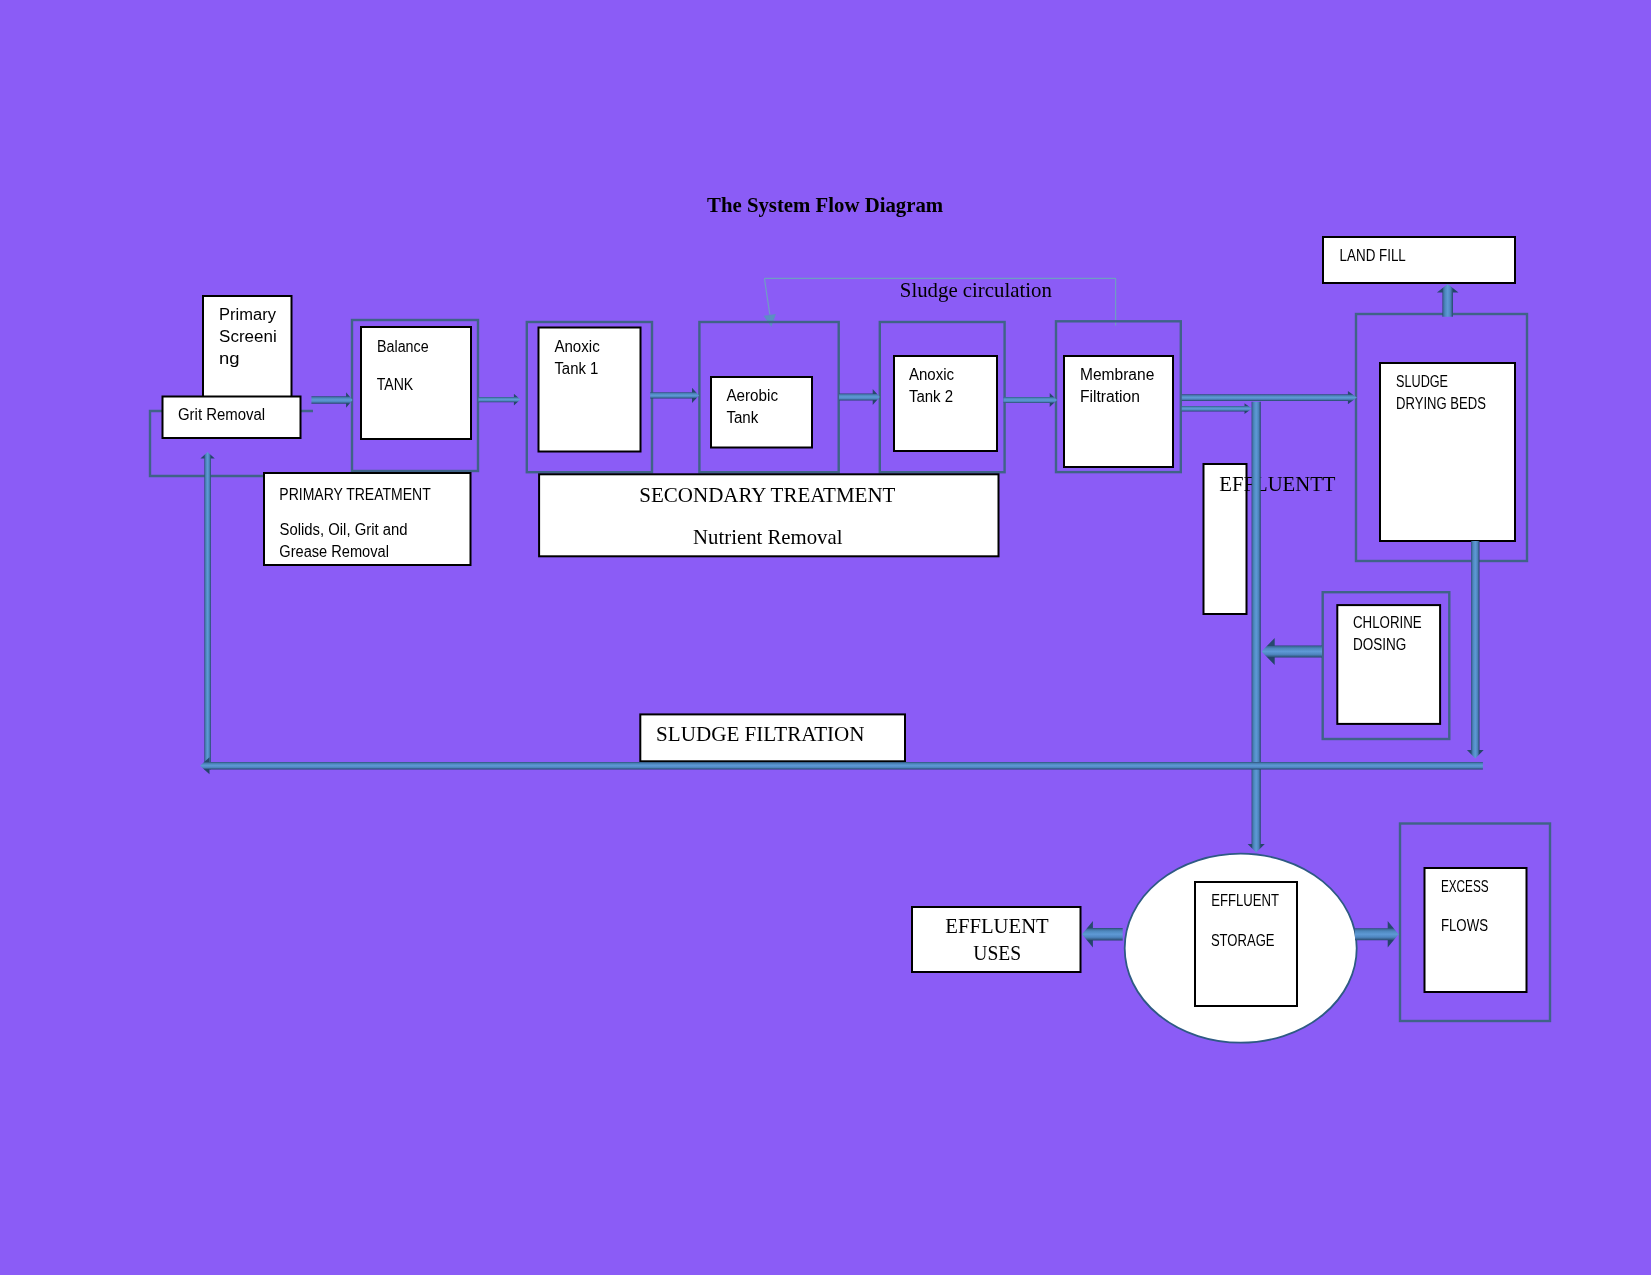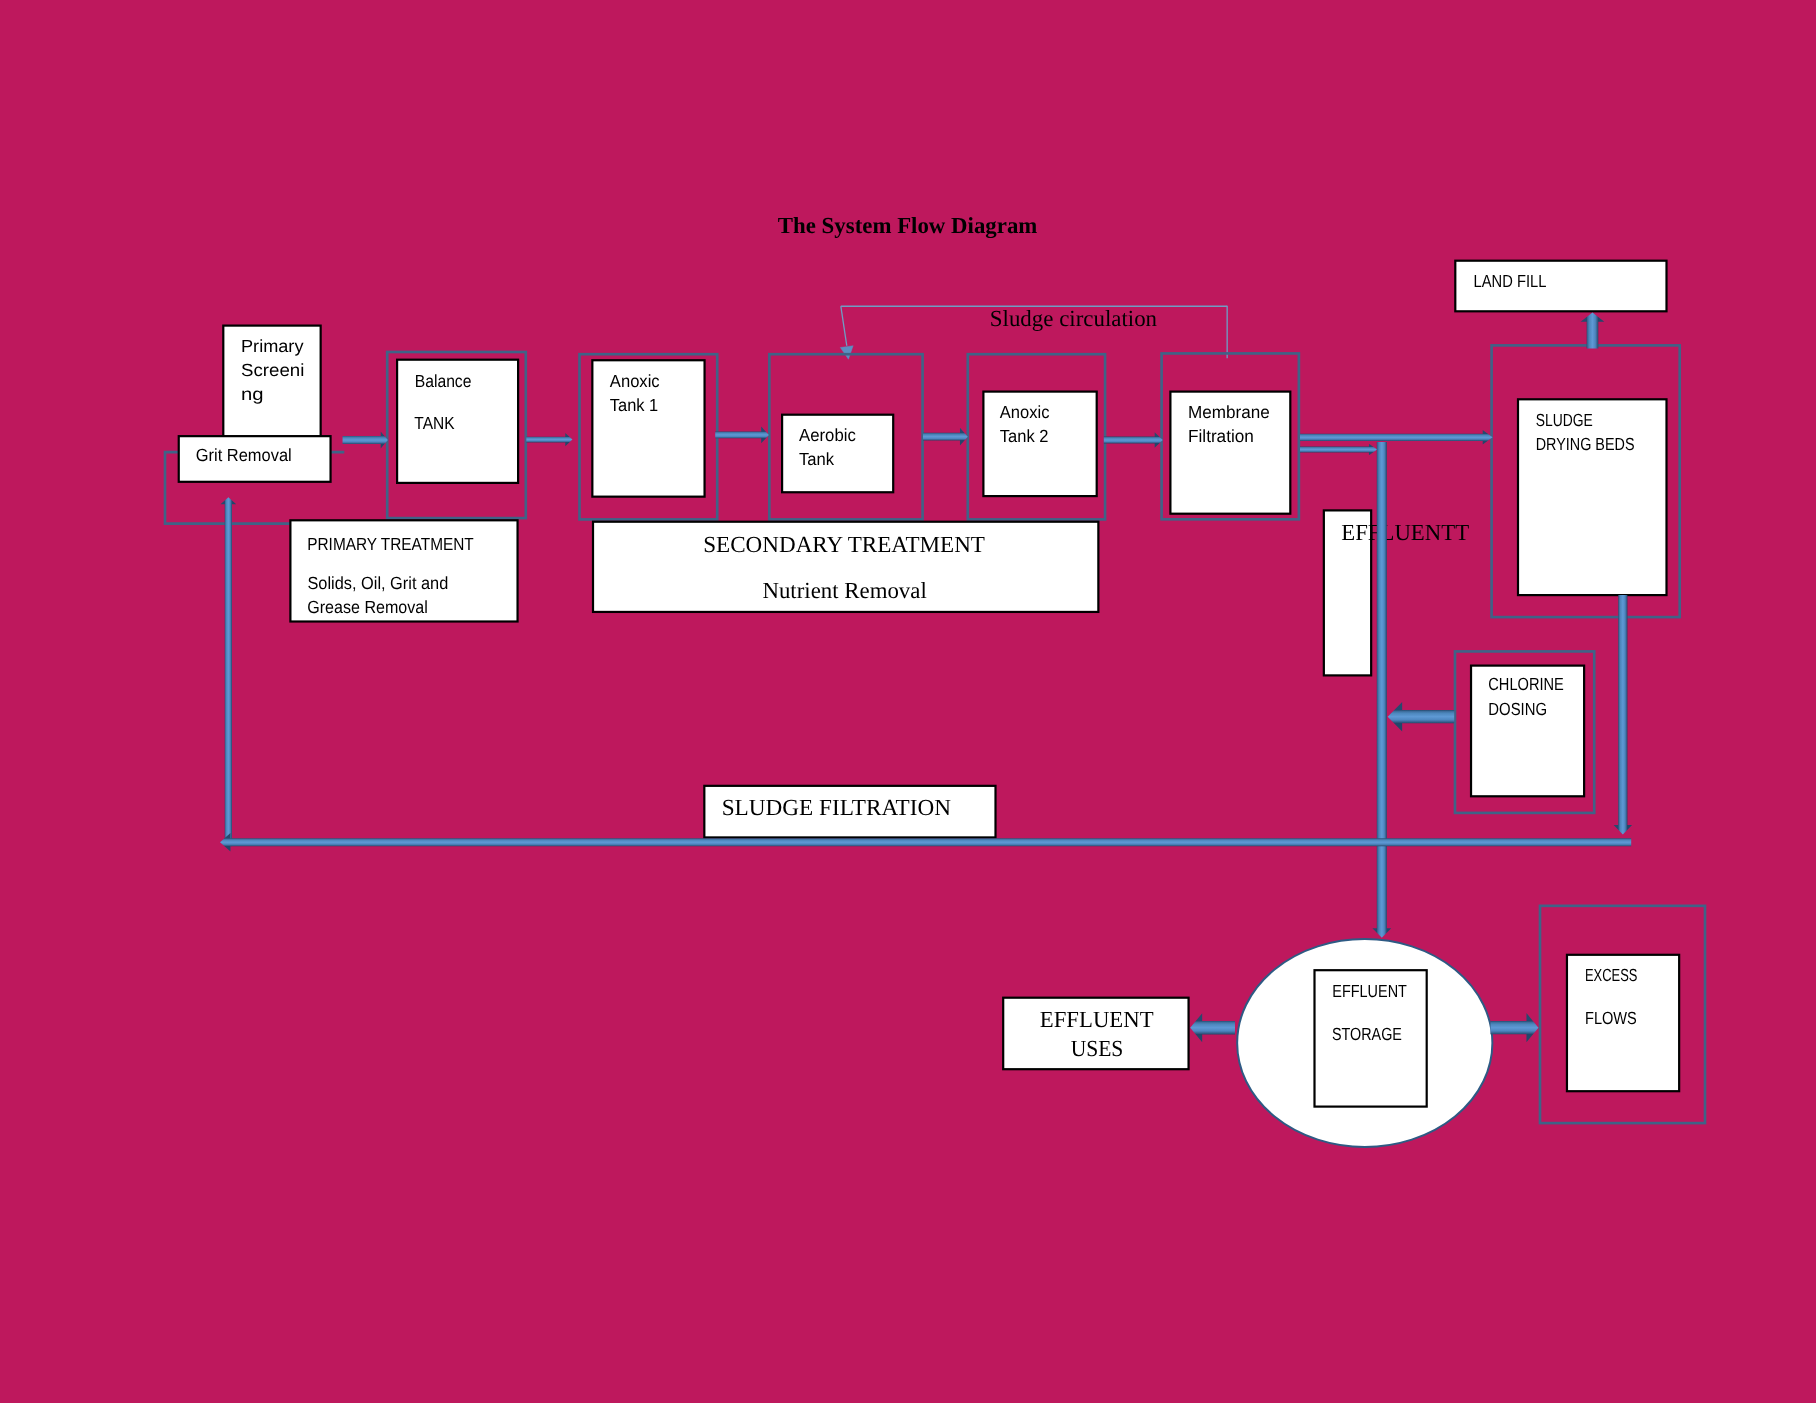--- a/index.html
+++ b/index.html
@@ -1,18 +1,18 @@
 <!DOCTYPE html>
 <html><head>
 <meta charset="utf-8">
 <title>The System Flow Diagram</title>
 <style>
   html,body{margin:0;padding:0;background:#ffffff;}
   body{width:1651px;height:1275px;overflow:hidden;font-family:"Liberation Sans",sans-serif;}
-  #stage{-webkit-font-smoothing:antialiased;position:relative;width:1651px;height:1275px;background:#be185d;}
+  #stage{-webkit-font-smoothing:antialiased;position:relative;width:1651px;height:1275px;background:#8b5cf6;}
   svg#dg{display:block;position:absolute;left:0;top:0;}
   .bx{fill:#ffffff;stroke:#000000;stroke-width:2.0;}
   .fr{fill:none;stroke:#3f6387;stroke-width:2.4;}
   .thin{fill:none;stroke:#6f9dc4;stroke-width:1.2;}
   .sans{font-family:"Liberation Sans",sans-serif;fill:#000;font-size:16px;}
   .ser{font-family:"Liberation Serif",serif;fill:#000;font-size:21px;}
   .serb{font-family:"Liberation Serif",serif;fill:#000;font-size:21px;font-weight:bold;}
   .arw{stroke:none;}
 </style>
 </head>

